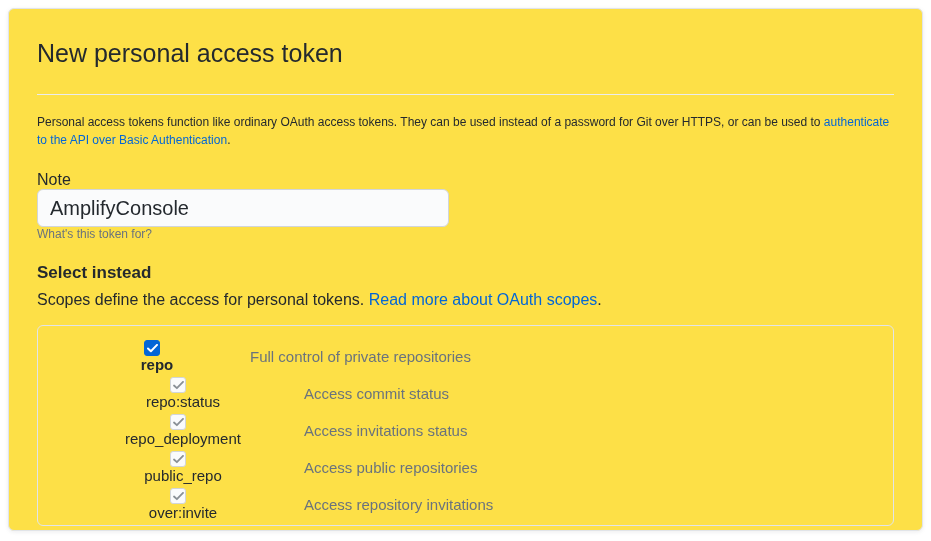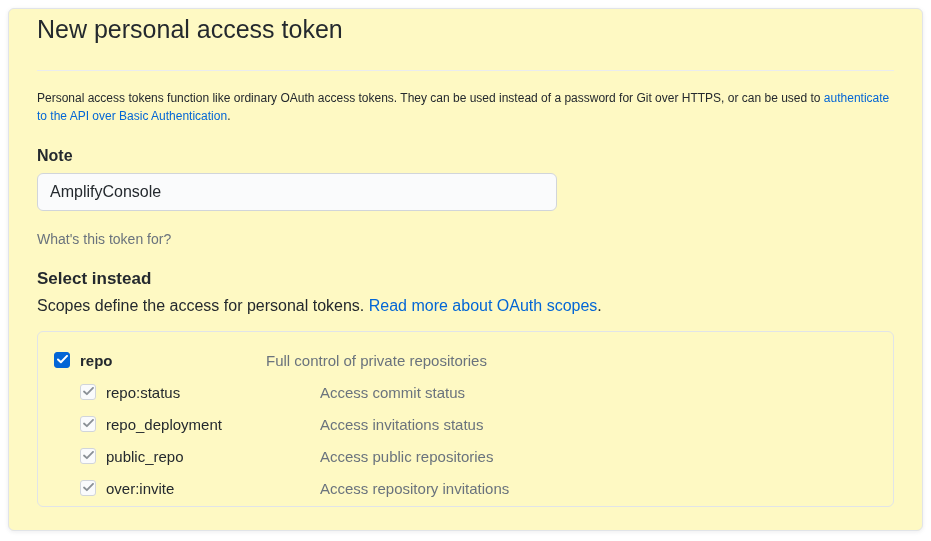--- a/index.html
+++ b/index.html
@@ -13,24 +13,24 @@
       background: #fff;
       width: 931px;
       height: 541px;
       overflow: hidden;
     }
     .card {
       margin: 8px;
       border: 1px solid #e1e4e8;
       border-radius: 6px;
       box-shadow: 0 1px 4px rgba(27,31,35,0.08);
-      padding: 6px 28px 0 28px;
+      padding: 30px 28px 0 28px;
       height: 523px;
       overflow: hidden;
-      background: #fef9c3;
+      background: #fde047;
     }
     h1.page-title {
       font-size: 25px;
       font-weight: 400;
       color: #24292e;
       padding-bottom: 10px;
       margin-bottom: 16px;
     }
     .hr {
       border: none;
@@ -42,39 +42,39 @@
       line-height: 1.5;
       color: #24292e;
       margin-bottom: 22px;
     }
     a.link {
       color: #0366d6;
       text-decoration: none;
     }
     .label-note {
       font-size: 16px;
-      font-weight: 700;
-      margin-bottom: 8px;
+      font-weight: 400;
+      margin-bottom: 0;
       display: block;
     }
     input.text-input {
-      width: 520px;
+      width: 412px;
       padding: 7px 12px;
-      font-size: 16px;
+      font-size: 20px;
       line-height: 22px;
       color: #24292e;
       background-color: #fafbfc;
       border: 1px solid #d1d5da;
       border-radius: 6px;
       outline: none;
     }
     .hint {
-      font-size: 14px;
+      font-size: 12px;
       color: #6a737d;
-      margin-top: 20px;
+      margin-top: 0;
       margin-bottom: 22px;
     }
     h2.section-title {
       font-size: 17px;
       font-weight: 600;
       margin-bottom: 8px;
     }
     p.section-desc {
       font-size: 16px;
       margin-bottom: 16px;
@@ -92,23 +92,24 @@
     }
     .scope-row.parent .scope-name {
       font-weight: 600;
     }
     .scope-row.child {
       padding-left: 26px;
       gap: 28px;
     }
     .scope-name-col {
       display: flex;
-      align-items: flex-start;
-      width: 212px;
+      align-items: center;
+      width: 196px;
       flex-shrink: 0;
+      flex-direction: column;
     }
     .scope-name {
       font-size: 15px;
       color: #24292e;
       margin-left: 10px;
     }
     .scope-desc {
       font-size: 15px;
       color: #6a737d;
     }

